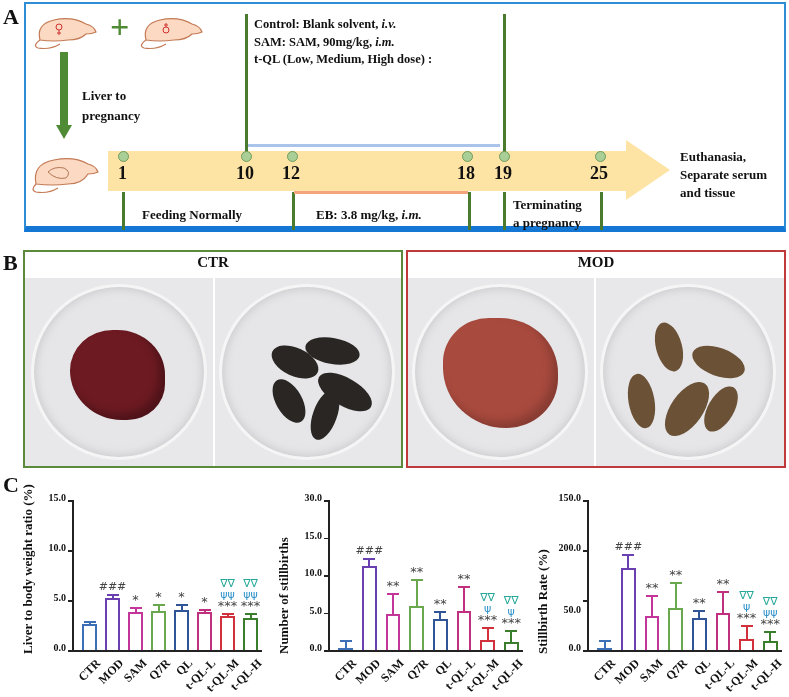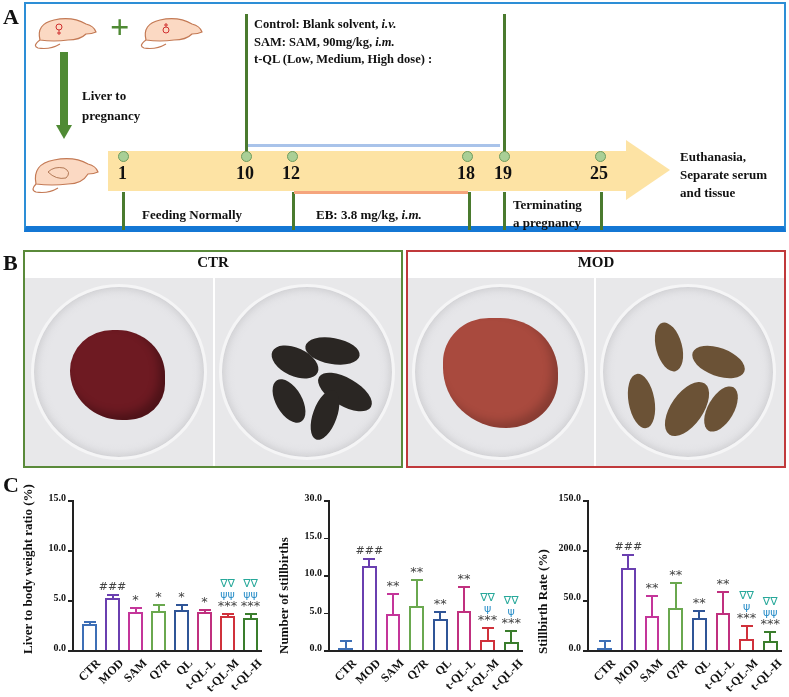--- a/index.html
+++ b/index.html
@@ -249,21 +249,21 @@
     <div class="annot" style="left:226.1875px;top:126.75px;color:#2b8fc9;font-size:11px;">ψ</div>
     <div class="annot" style="left:226.1875px;top:115.75px;color:#27a89a;font-size:11px;">∇∇</div>
     <div class="xlabel" style="right:14.8125px;top:176px;">t-QL-H</div>
   </div>
 <div id="chart2" class="chart" style="left:529px;top:480px;width:260px;height:217px;">
     <div class="abs" style="left:58px;top:20px;width:2px;height:150px;background:#222;"></div>
     <div class="abs" style="left:58px;top:170px;width:195px;height:2px;background:#222;"></div>
     <div class="abs" style="left:54px;top:170px;width:4px;height:1.5px;background:#222;"></div>
     <div class="tick" style="left:12px;top:162px;">0.0</div>
     <div class="abs" style="left:54px;top:120px;width:4px;height:1.5px;background:#222;"></div>
-    <div class="tick" style="left:12px;top:111px;">50.0</div>
+    <div class="tick" style="left:12px;top:124px;">50.0</div>
     <div class="abs" style="left:54px;top:70px;width:4px;height:1.5px;background:#222;"></div>
     <div class="tick" style="left:12px;top:62px;">200.0</div>
     <div class="abs" style="left:54px;top:20px;width:4px;height:1.5px;background:#222;"></div>
     <div class="tick" style="left:12px;top:12px;">150.0</div>
     <div class="ylabel" style="left:6px;top:174px;">Stillbirth Rate (%)</div>
     <div class="abs" style="left:68.48875px;top:168px;width:14.647499999999999px;height:2px;border:2px solid #3d6fb6;border-bottom:none;background:#fff;"></div>
     <div class="abs" style="left:74.8125px;top:160px;width:2px;height:8px;background:#3d6fb6;"></div>
     <div class="abs" style="left:69.8125px;top:160px;width:12px;height:2px;background:#3d6fb6;"></div>
     <div class="xlabel" style="right:180.1875px;top:176px;">CTR</div>
     <div class="abs" style="left:92.11375px;top:88px;width:14.647499999999999px;height:82px;border:2px solid #6a3fb0;border-bottom:none;background:#fff;"></div>

